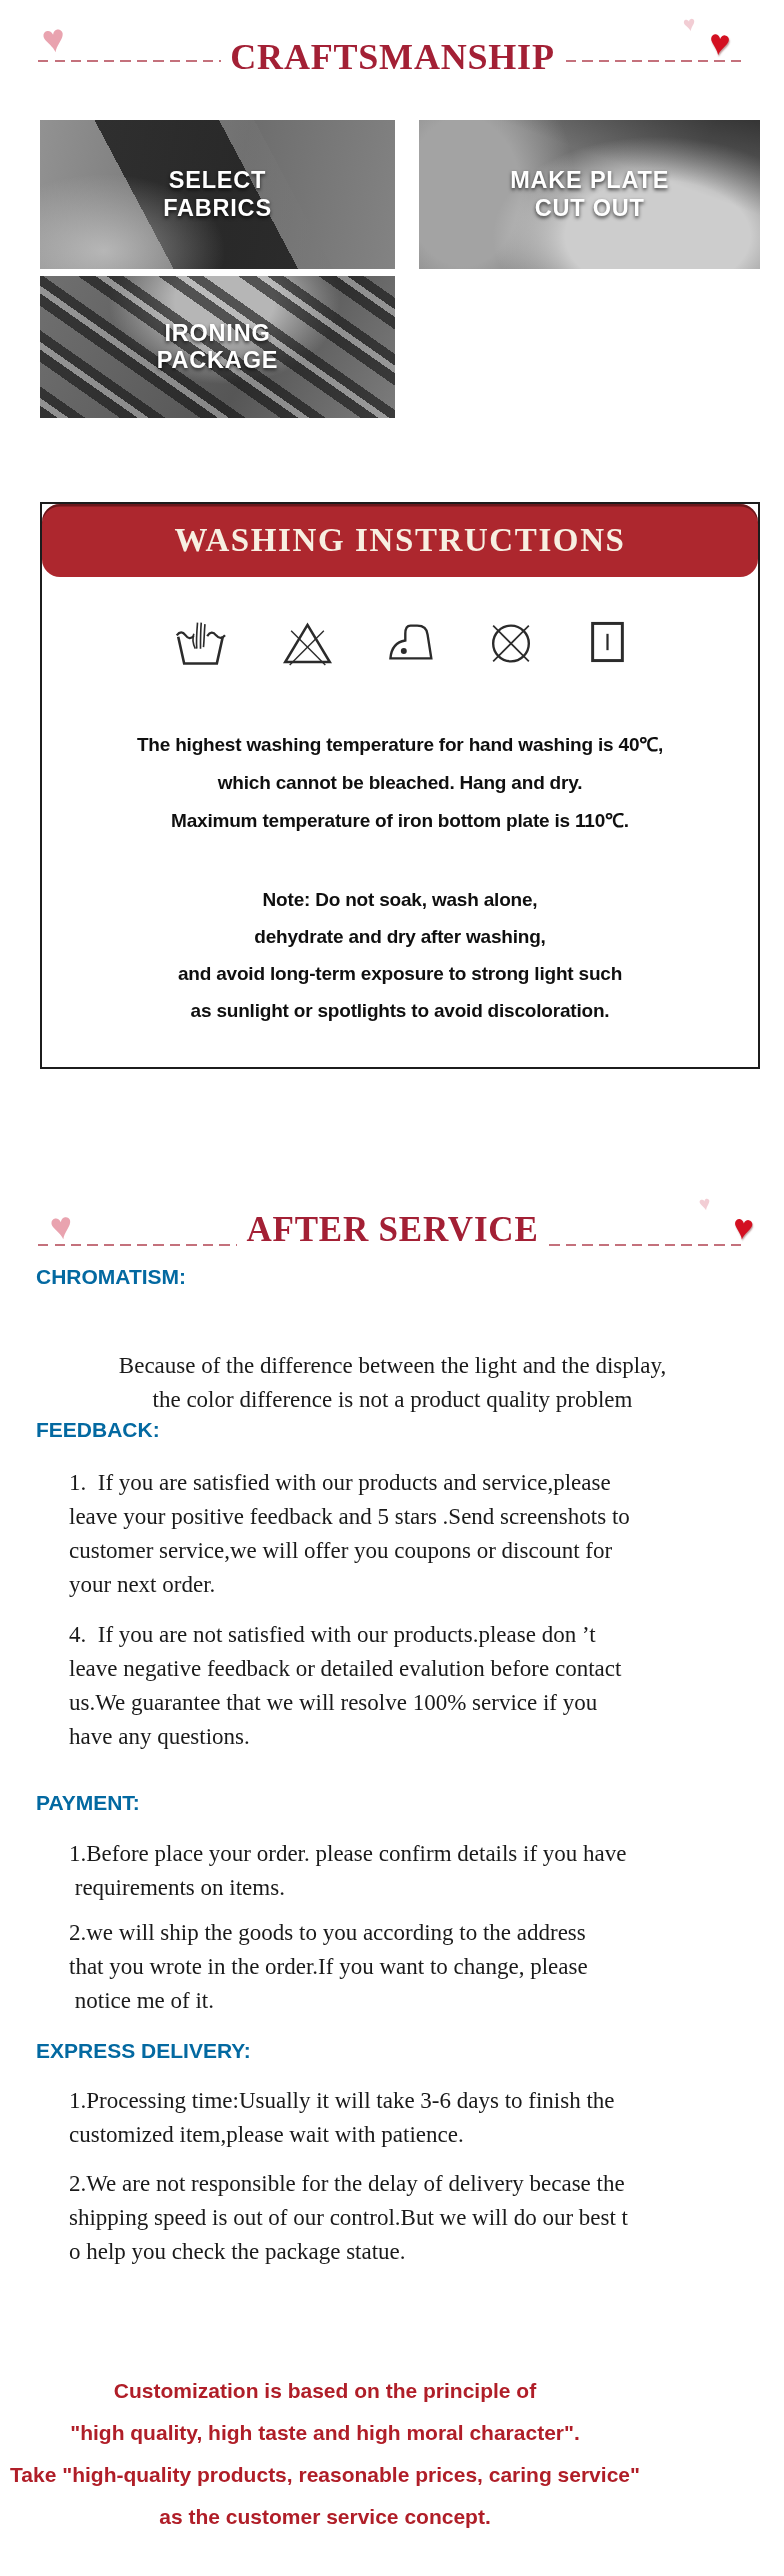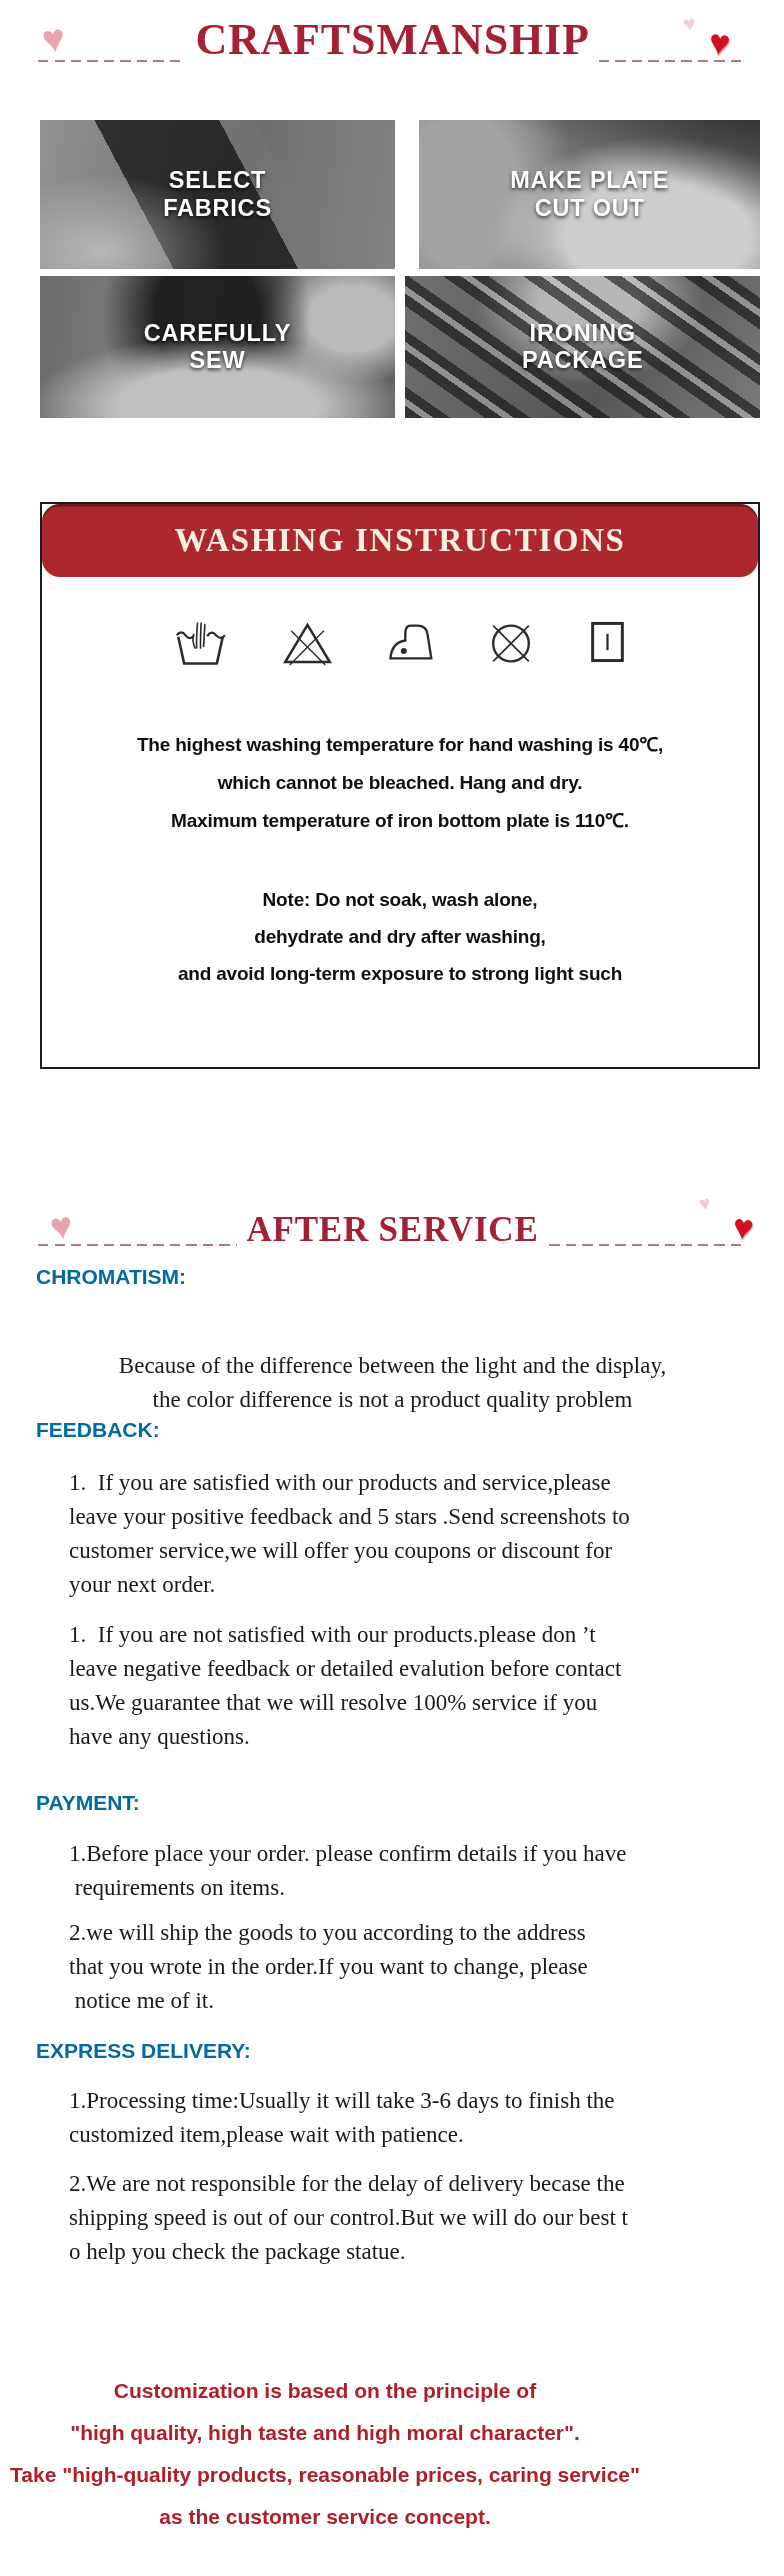--- a/index.html
+++ b/index.html
@@ -79,42 +79,36 @@
     font-weight:bold;font-size:21px;line-height:42px;color:var(--footer-red);}
 </style>
 </head>
 <body>
 
 <div class="sec-header" style="top:0;">
   <span class="heart" style="left:42px;top:19px;font-size:39px;color:var(--heart-pink);transform:rotate(-8deg);">♥</span>
   <span class="heart" style="left:683px;top:12.6px;font-size:21px;color:var(--heart-pink-light);transform:rotate(-10deg);">♥</span>
   <span class="heart" style="left:709px;top:25px;font-size:36px;color:var(--heart-red);transform:rotate(7deg);text-shadow:0.8px 1.6px 1.6px rgba(90,0,0,.4);">♥</span>
   <div class="dash-line" style="top:60px;"></div>
-  <div class="sec-title" style="top:16px;font-size:44px;">
+  <div class="sec-title" style="top:38px;font-size:36px;">
     <span>CRAFTSMANSHIP</span>
   </div>
 </div>
 
 <div class="craft-grid">
   <div class="craft-tile bg1">
     <div class="tile-label">
       <div>SELECT</div>
       <div>FABRICS</div>
     </div>
   </div>
   <div class="craft-tile bg2">
     <div class="tile-label">
       <div>MAKE PLATE</div>
       <div>CUT OUT</div>
-    </div>
-  </div>
-  <div class="craft-tile bg3">
-    <div class="tile-label">
-      <div>CAREFULLY</div>
-      <div>SEW</div>
     </div>
   </div>
   <div class="craft-tile bg4">
     <div class="tile-label">
       <div>IRONING</div>
       <div>PACKAGE</div>
     </div>
   </div>
 </div>
 
@@ -166,20 +160,21 @@
   <div class="wash-main">
     <div>The highest washing temperature for hand washing is 40℃,</div>
     <div>which cannot be bleached. Hang and dry.</div>
     <div>Maximum temperature of iron bottom plate is 110℃.</div>
   </div>
 
   <div class="wash-note">
     <div>Note: Do not soak, wash alone,</div>
     <div>dehydrate and dry after washing,</div>
     <div>and avoid long-term exposure to strong light such</div>
+    <div>as sunlight or spotlights to avoid discoloration.</div>
   </div>
 </div>
 
 <div class="sec-header" style="top:1185px;">
   <span class="heart" style="left:50px;top:22px;font-size:38px;color:var(--heart-pink);transform:rotate(-8deg);">♥</span>
   <span class="heart" style="left:699px;top:9.4px;font-size:19.6px;color:var(--heart-pink-light);transform:rotate(-10deg);">♥</span>
   <span class="heart" style="left:733px;top:23.5px;font-size:35px;color:var(--heart-red);transform:rotate(7deg);text-shadow:0.8px 1.6px 1.6px rgba(90,0,0,.4);">♥</span>
   <div class="dash-line" style="top:59px;"></div>
   <div class="sec-title" style="top:26px;font-size:35px;">
     <span>AFTER SERVICE</span>
@@ -193,21 +188,21 @@
 </div>
 
 <div class="h-black" style="top:1418px;">FEEDBACK:</div>
 <div class="para para-left" style="top:1466px;">
   <div class="line">1.  If you are satisfied with our products and service,please</div>
   <div class="line">leave your positive feedback and 5 stars .Send screenshots to</div>
   <div class="line">customer service,we will offer you coupons or discount for</div>
   <div class="line">your next order.</div>
 </div>
 <div class="para para-left" style="top:1618px;">
-  <div class="line">1.  If you are not satisfied with our products.please don ’t</div>
+  <div class="line">4.  If you are not satisfied with our products.please don ’t</div>
   <div class="line">leave negative feedback or detailed evalution before contact</div>
   <div class="line">us.We guarantee that we will resolve 100% service if you</div>
   <div class="line">have any questions.</div>
 </div>
 
 <div class="h-black" style="top:1791px;">PAYMENT:</div>
 <div class="para para-left" style="top:1837px;">
   <div class="line">1.Before place your order. please confirm details if you have</div>
   <div class="line"> requirements on items.</div>
 </div>

